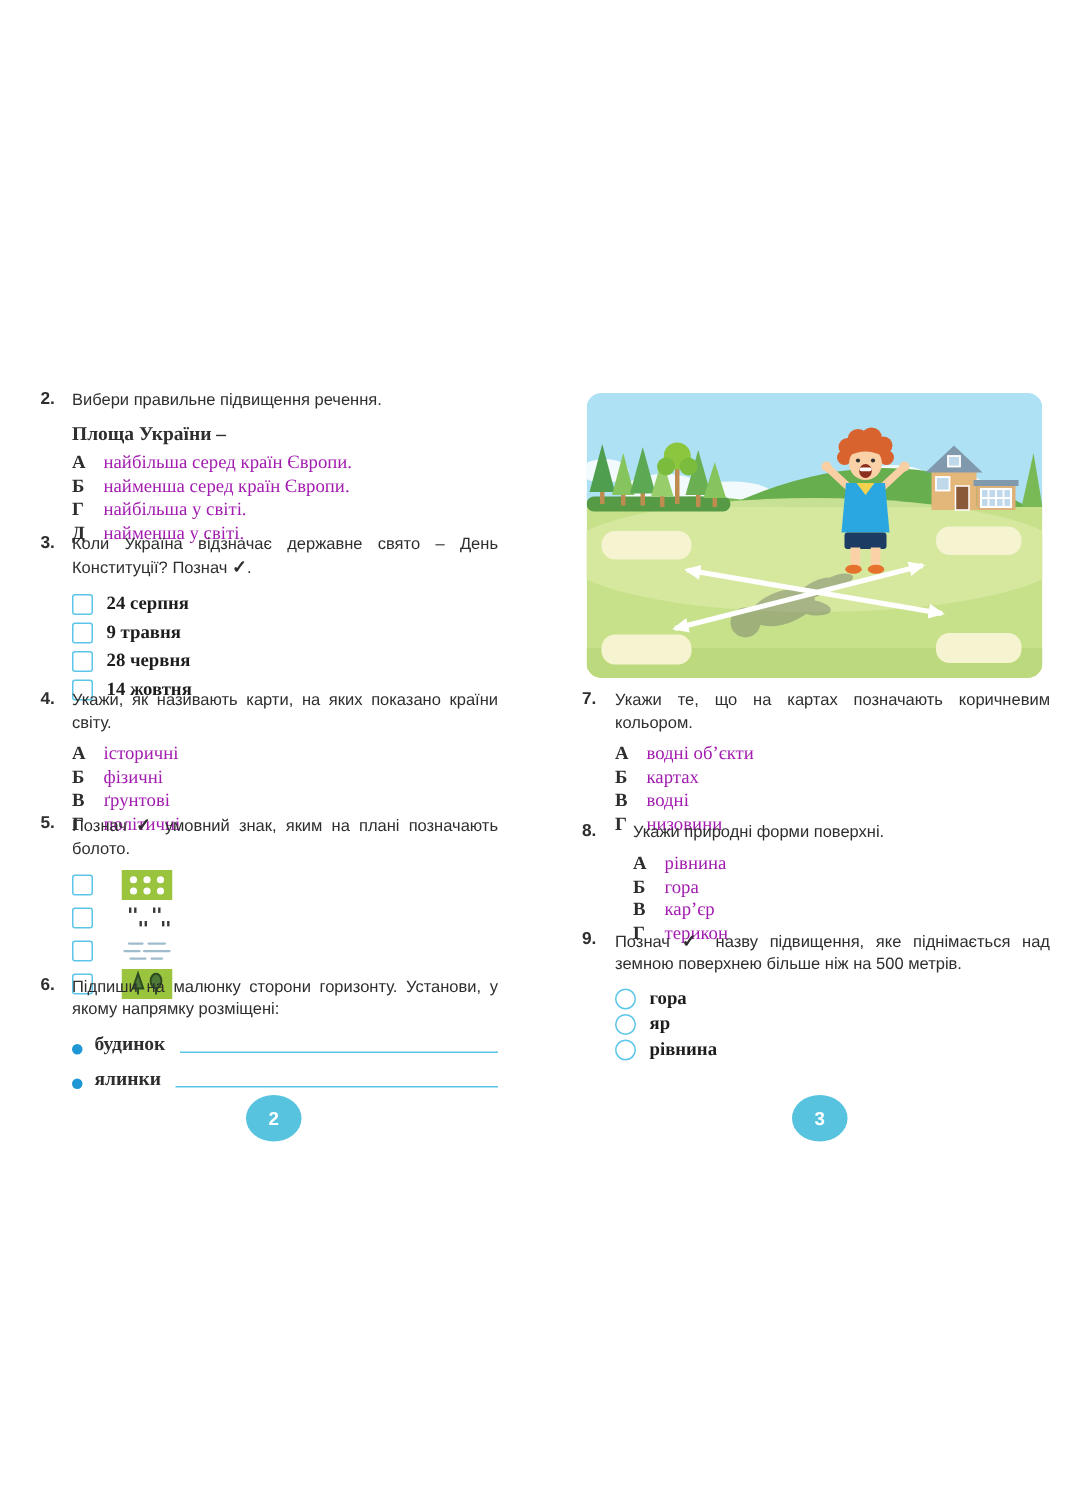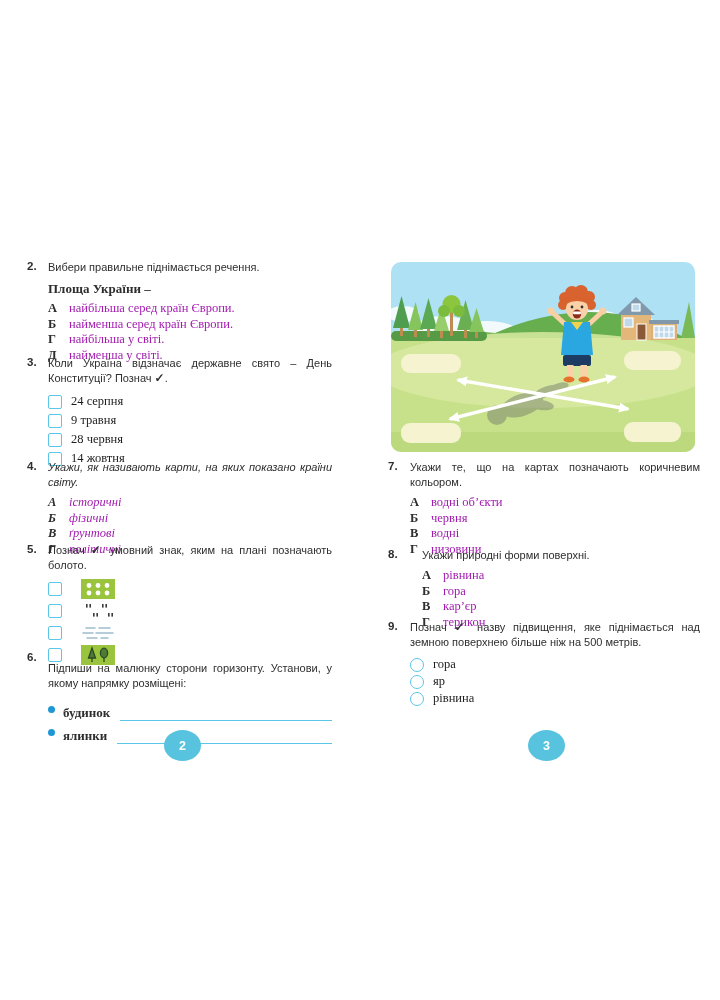--- a/index.html
+++ b/index.html
@@ -9,49 +9,49 @@
     -webkit-font-smoothing:antialiased;
   }
   .q{position:absolute;}
   .qnum{position:absolute;font-weight:bold;font-size:11.5px;}
   .qbody{position:absolute;}
   .qtext{font-size:11px;line-height:15px;text-align:justify;margin:0;}
   .stem{font-family:"Liberation Serif",serif;font-size:13px;font-weight:bold;margin:6px 0 4px 0;}
   .optrow{display:flex;align-items:baseline;line-height:15.5px;}
   .optletter{font-family:"Liberation Serif",serif;font-weight:bold;font-size:12.5px;width:21px;flex:0 0 21px;}
   .opttext{font-family:"Liberation Serif",serif;font-size:12.5px;color:#a21caf;}
-  .checkrow{display:flex;align-items:center;height:19px;}
+  .checkrow{display:flex;align-items:center;height:19px;font-weight:bold;}
   .checkbox{width:12px;height:12px;border:1.6px solid #5bc6e8;border-radius:2px;background:#fff;flex:0 0 12px;margin-right:9px;}
   .radio{width:12px;height:12px;border:1.6px solid #5bc6e8;border-radius:50%;background:#fff;flex:0 0 12px;margin-right:9px;}
   .checklabel{font-family:"Liberation Serif",serif;font-size:12.5px;color:#1d1d1d;}
   .checkmark{font-weight:bold;font-size:12px;}
   .symrow{display:flex;align-items:center;height:22px;}
   .symbox{margin-left:10px;display:flex;align-items:center;}
-  .writein{display:flex;align-items:flex-end;height:23px;}
+  .writein{display:flex;align-items:flex-start;height:23px;}
   .bullet{width:7px;height:7px;border-radius:50%;background:#1f97d4;flex:0 0 7px;margin-right:8px;align-self:center;}
   .wlabel{font-family:"Liberation Serif",serif;font-weight:bold;font-size:13px;margin-right:10px;}
   .uline{flex:1;border-bottom:1.5px solid #5bc6e8;height:13px;}
   .pagebadge{
     position:absolute;width:37px;height:31px;border-radius:50%;
     background:#57c3de;color:#ffffff;font-weight:bold;font-size:12.5px;
     display:flex;align-items:center;justify-content:center;
   }
   .illus{
     position:absolute;left:391px;top:262px;width:304px;height:190px;
     border-radius:10px;overflow:hidden;
   }
   .illus svg{display:block;}
 </style>
 </head>
 <body>
 
 <div class="q" style="left:0;top:260px;width:340px;">
   <div class="qnum" style="left:27px;top:0;">2.</div>
   <div class="qbody" style="left:48px;top:0;width:284px;">
-    <p class="qtext">Вибери правильне піднімається речення.</p>
+    <p class="qtext">Вибери правильне підвищення речення.</p>
     <div class="stem">Площа України –</div>
     <div class="optrow">
       <span class="optletter">А</span>
       <span class="opttext">найбільша серед країн Європи.</span>
     </div>
     <div class="optrow">
       <span class="optletter">Б</span>
       <span class="opttext">найменша серед країн Європи.</span>
     </div>
     <div class="optrow">
@@ -85,21 +85,21 @@
       <div class="checkrow">
         <span class="checkbox"></span>
         <span class="checklabel">14 жовтня</span>
       </div>
     </div>
   </div>
 </div>
 
 <div class="q" style="left:0;top:460px;width:340px;">
   <div class="qnum" style="left:27px;top:0;">4.</div>
-  <div class="qbody" style="left:48px;top:0;width:284px;font-style:italic;">
+  <div class="qbody" style="left:48px;top:0;width:284px;">
     <p class="qtext">Укажи, як називають карти, на яких показано країни світу.</p>
     <div style="margin-top:5px;">
       <div class="optrow">
         <span class="optletter">А</span>
         <span class="opttext">історичні</span>
       </div>
       <div class="optrow">
         <span class="optletter">Б</span>
         <span class="opttext">фізичні</span>
       </div>
@@ -179,21 +179,21 @@
             </g>
           </svg>
         </span>
       </div>
     </div>
   </div>
 </div>
 
 <div class="q" style="left:0;top:651px;width:340px;">
   <div class="qnum" style="left:27px;top:0;">6.</div>
-  <div class="qbody" style="left:48px;top:10px;width:284px;">
+  <div class="qbody" style="left:48px;top:0;width:284px;">
     <p class="qtext">Підпиши на малюнку сторони горизонту. Установи, у якому напрямку розміщені:</p>
     <div style="margin-top:7px;">
       <div class="writein">
         <span class="bullet"></span>
         <span class="wlabel">будинок</span>
         <span class="uline"></span>
       </div>
       <div class="writein">
         <span class="bullet"></span>
         <span class="wlabel">ялинки</span>
@@ -324,21 +324,21 @@
   <div class="qnum" style="left:28px;top:0;">7.</div>
   <div class="qbody" style="left:50px;top:0;width:290px;">
     <p class="qtext">Укажи те, що на картах позначають коричневим кольором.</p>
     <div style="margin-top:5px;">
       <div class="optrow">
         <span class="optletter">А</span>
         <span class="opttext">водні об’єкти</span>
       </div>
       <div class="optrow">
         <span class="optletter">Б</span>
-        <span class="opttext">червня</span>
+        <span class="opttext">картах</span>
       </div>
       <div class="optrow">
         <span class="optletter">В</span>
         <span class="opttext">водні</span>
       </div>
       <div class="optrow">
         <span class="optletter">Г</span>
         <span class="opttext">низовини</span>
       </div>
     </div>

